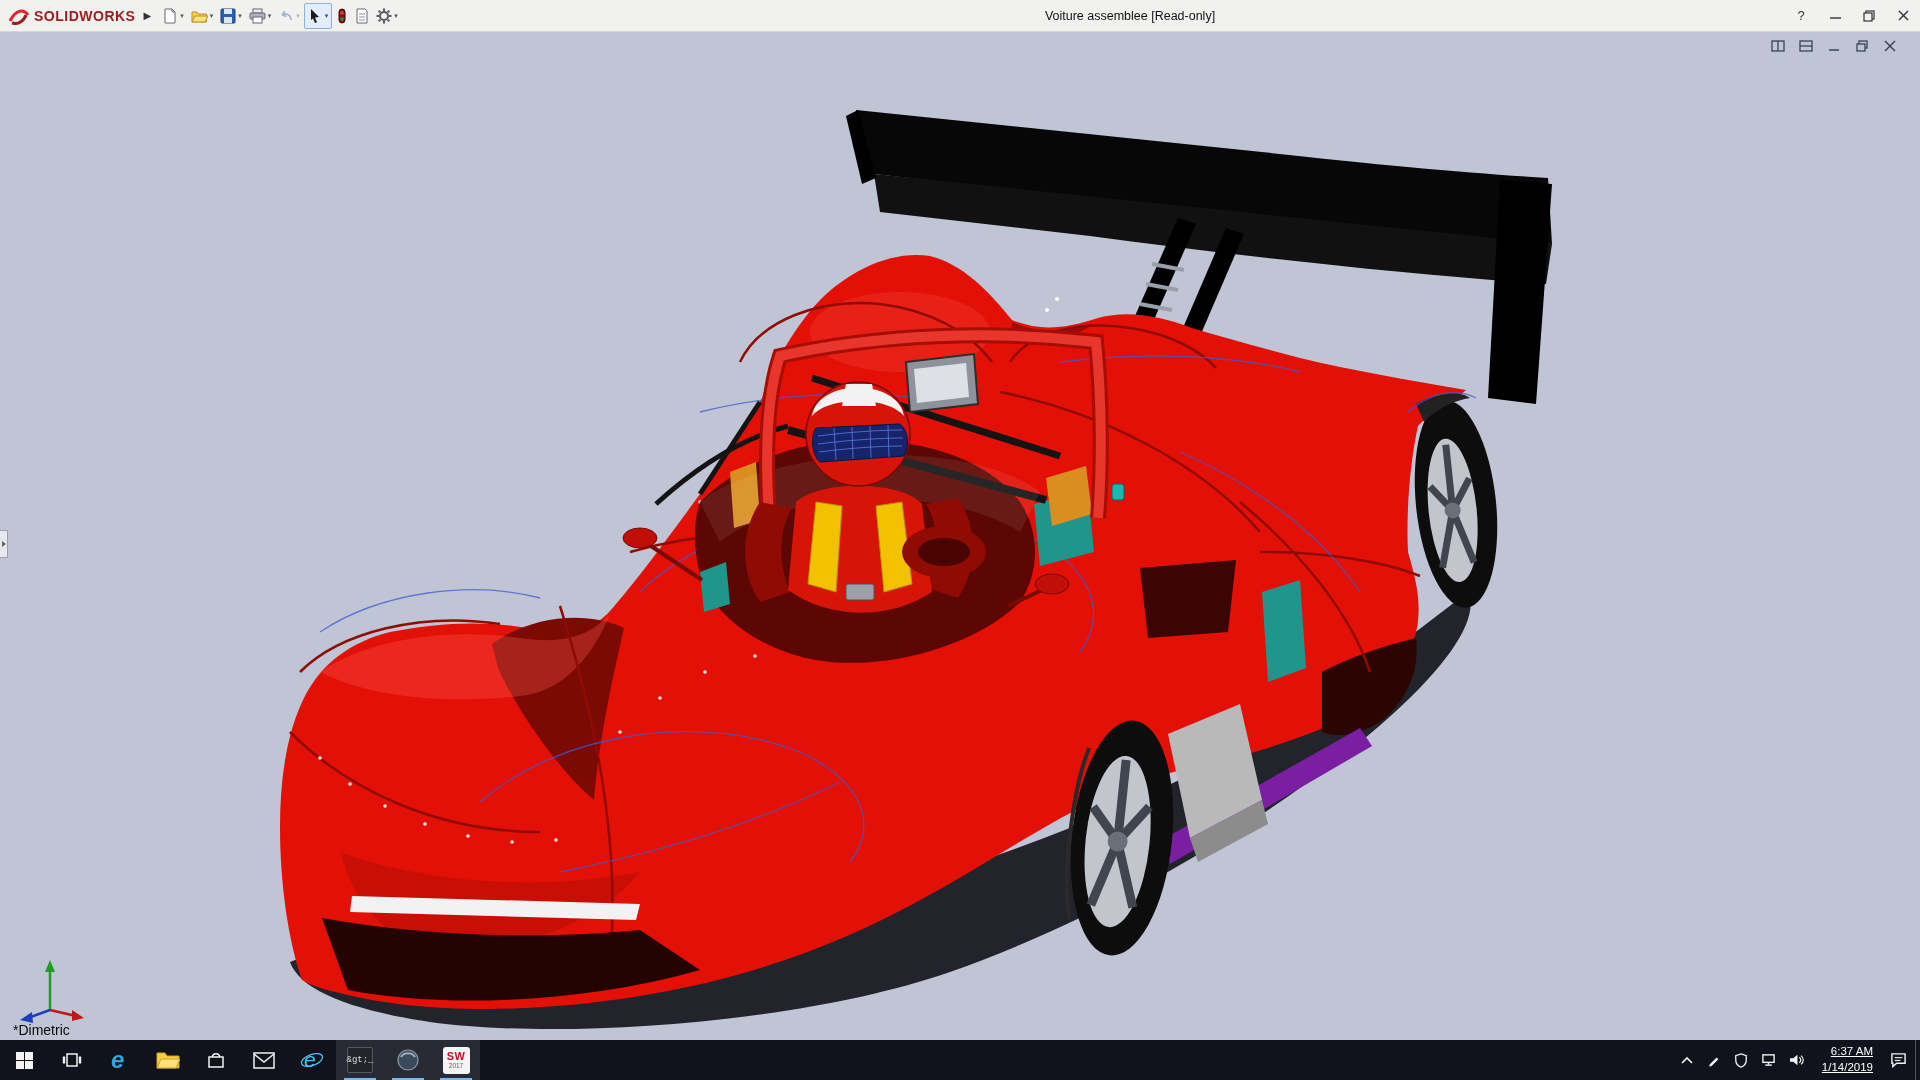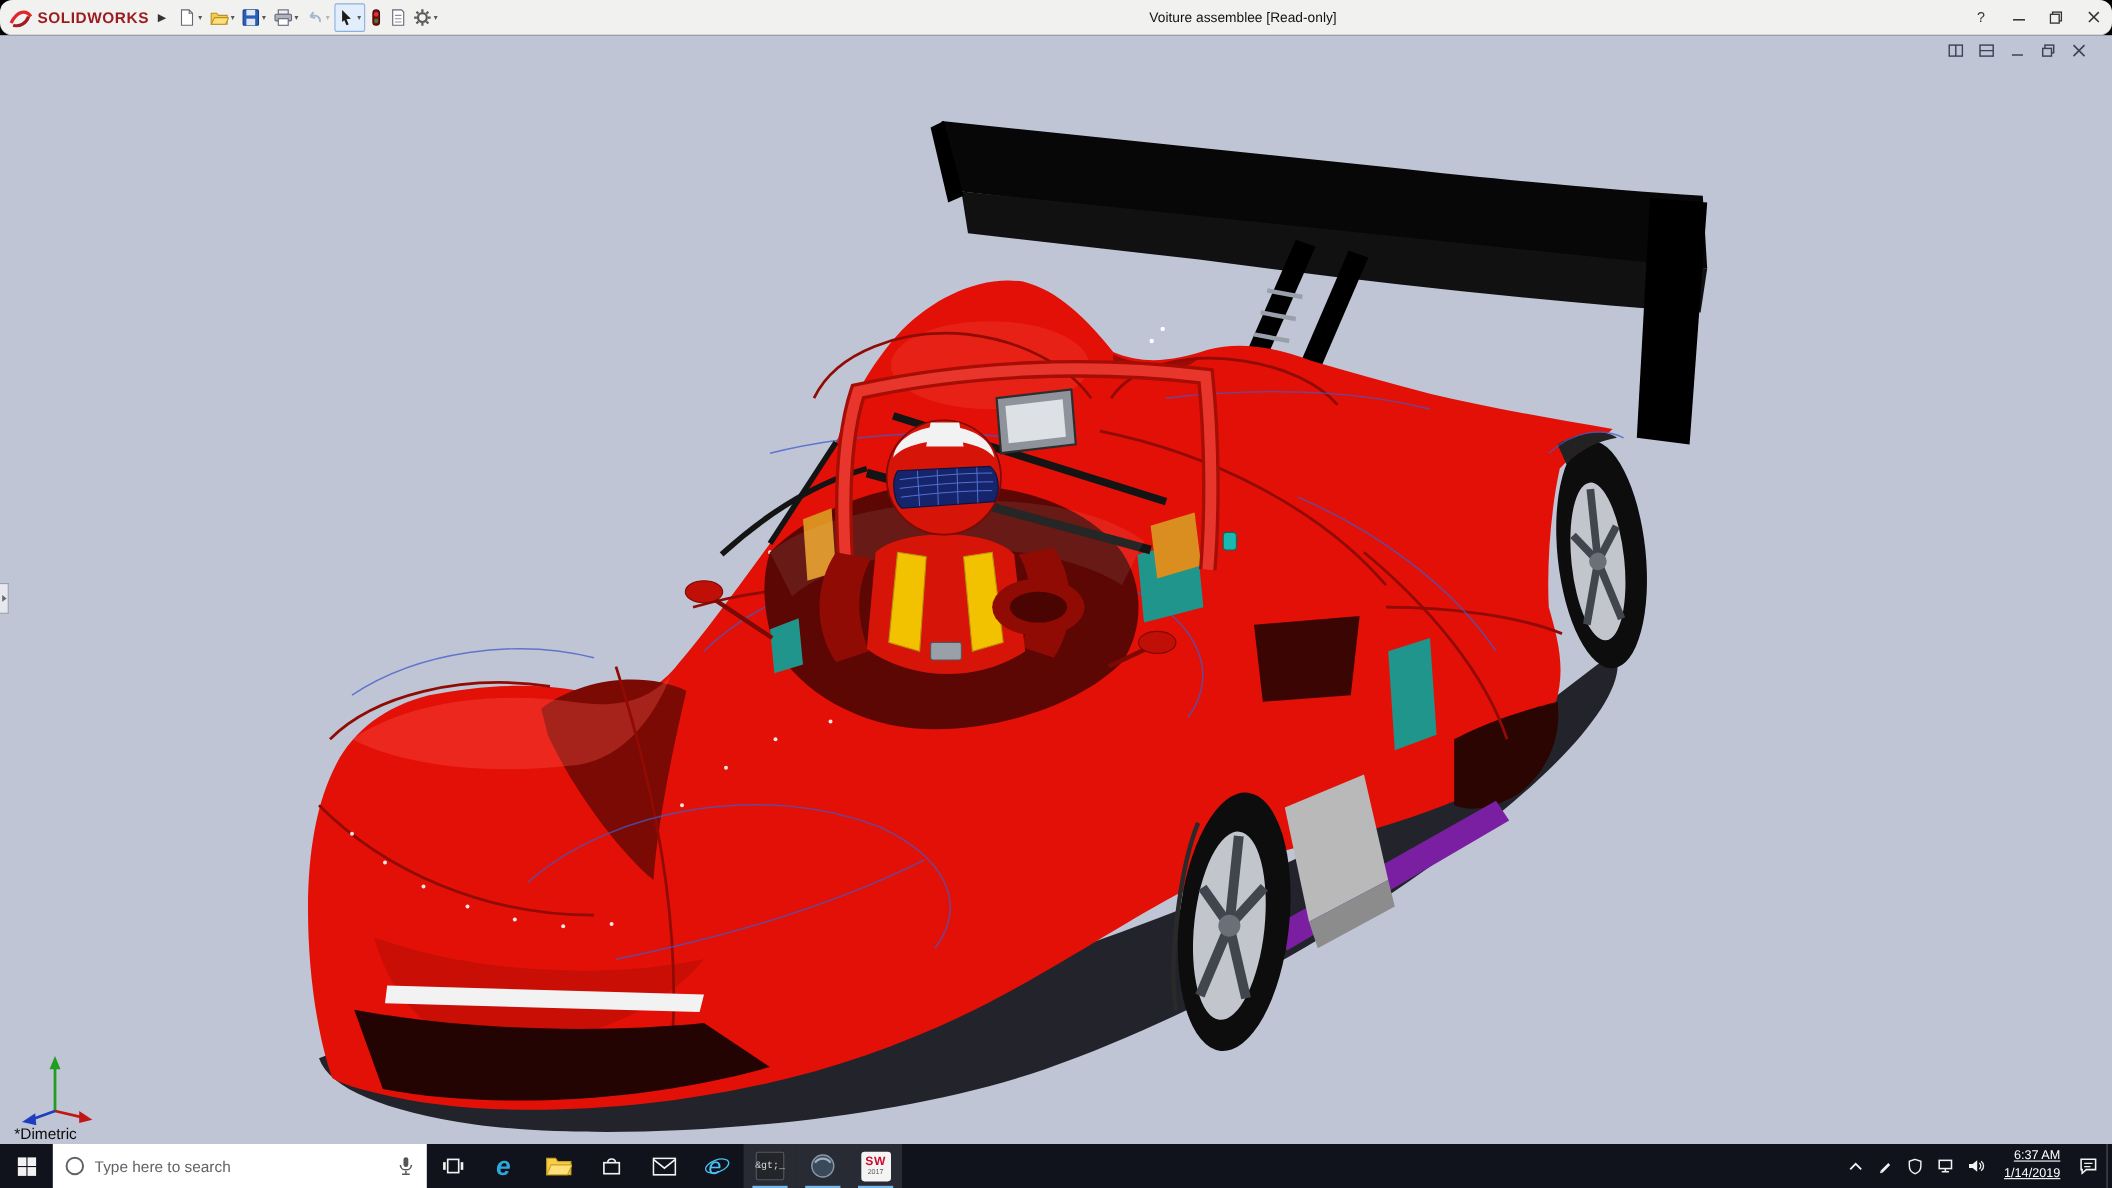--- a/index.html
+++ b/index.html
@@ -1,20 +1,20 @@
 <!DOCTYPE html>
 <html><head>
 <meta charset="utf-8">
 <style>
   * { margin:0; padding:0; box-sizing:border-box; }
   html,body { width:1920px; height:1080px; overflow:hidden; font-family:"Liberation Sans",sans-serif; background:#000; }
   .app { position:absolute; inset:0; }
 
   
-  .titlebar { position:absolute; top:0; left:0; right:0; height:32px; background:#f1f1f0; border-bottom:1px solid #d6d6d6; display:flex; align-items:center; z-index:30;border-radius:11px; }
+  .titlebar { position:absolute; top:0; left:0; right:0; height:32px; background:#f1f1f0; border-bottom:1px solid #d6d6d6; display:flex; align-items:center; z-index:30; }
   .logo { display:flex; align-items:center; gap:4px; padding:0 6px 0 8px; }
   .brand-text { font-size:14px; font-weight:bold; color:#9b1b1f; letter-spacing:.5px; }
   .menu-expand { font-size:10px; color:#333; padding:0 8px 0 2px; cursor:default; }
   .tb-group { display:flex; align-items:center; height:32px; gap:1px; }
   .tbtn { display:flex; align-items:center; height:26px; padding:0 3px; border-radius:2px; }
   .tbtn svg { display:block; }
   .tbtn .caret { font-size:7px; color:#555; margin-left:2px; }
   .tbtn.disabled { opacity:.38; }
   .tbtn.active { border:1px solid #8ab0dc; background:#e3eefc; }
   .win-title { position:absolute; left:1130px; transform:translateX(-50%); font-size:12.5px; color:#111; white-space:nowrap; }
@@ -394,32 +394,20 @@
   <div class="taskbar">
     <div class="tb-start">
       <svg width="17" height="17" viewBox="0 0 17 17">
         <rect x="0" y="0" width="8" height="8" fill="#f2f2f2"></rect>
           <rect x="9" y="0" width="8" height="8" fill="#f2f2f2"></rect>
         <rect x="0" y="9" width="8" height="8" fill="#f2f2f2"></rect>
           <rect x="9" y="9" width="8" height="8" fill="#f2f2f2"></rect>
       </svg>
     </div>
 
-    <div class="searchbox">
-      <svg width="20" height="20" viewBox="0 0 20 20">
-        <circle cx="10" cy="10" r="7.5" fill="none" stroke="#5f6368" stroke-width="1.8"></circle>
-      </svg>
-      <input type="text" placeholder="Type here to search" style="">
-      <svg width="18" height="18" viewBox="0 0 18 18">
-        <rect x="6.8" y="1" width="4.4" height="9" rx="2.2" fill="#555"></rect>
-        <path d="M4,8 C4,14 14,14 14,8" fill="none" stroke="#555" stroke-width="1.4"></path>
-        <line x1="9" y1="13.5" x2="9" y2="16" stroke="#555" stroke-width="1.4"></line>
-        <line x1="5.5" y1="16.5" x2="12.5" y2="16.5" stroke="#555" stroke-width="1.4"></line>
-      </svg>
-    </div>
 
     <div class="slot">
       <svg width="20" height="18" viewBox="0 0 20 18">
         <rect x="5" y="3" width="10" height="12" fill="none" stroke="#f2f2f2" stroke-width="1.5"></rect>
         <rect x="0.8" y="5.5" width="2.4" height="7" fill="#f2f2f2"></rect>
         <rect x="16.8" y="5.5" width="2.4" height="7" fill="#f2f2f2"></rect>
       </svg>
     </div>
 
     <div class="slot">

